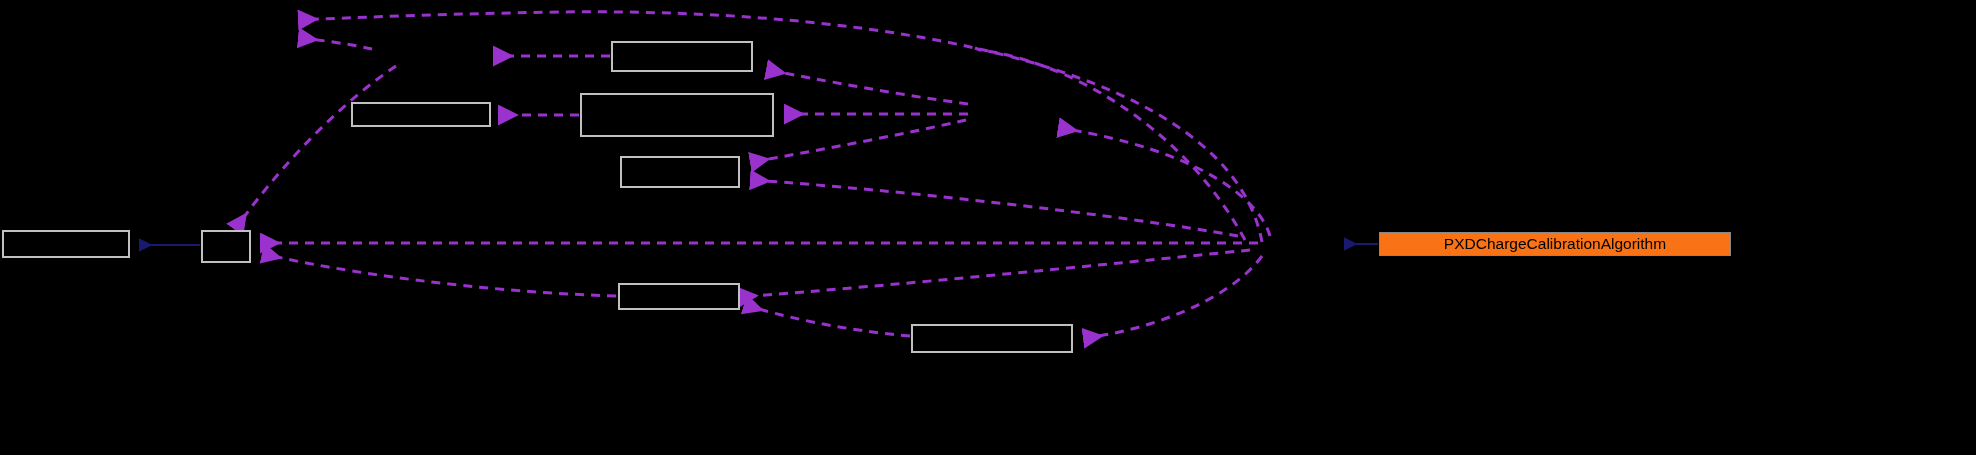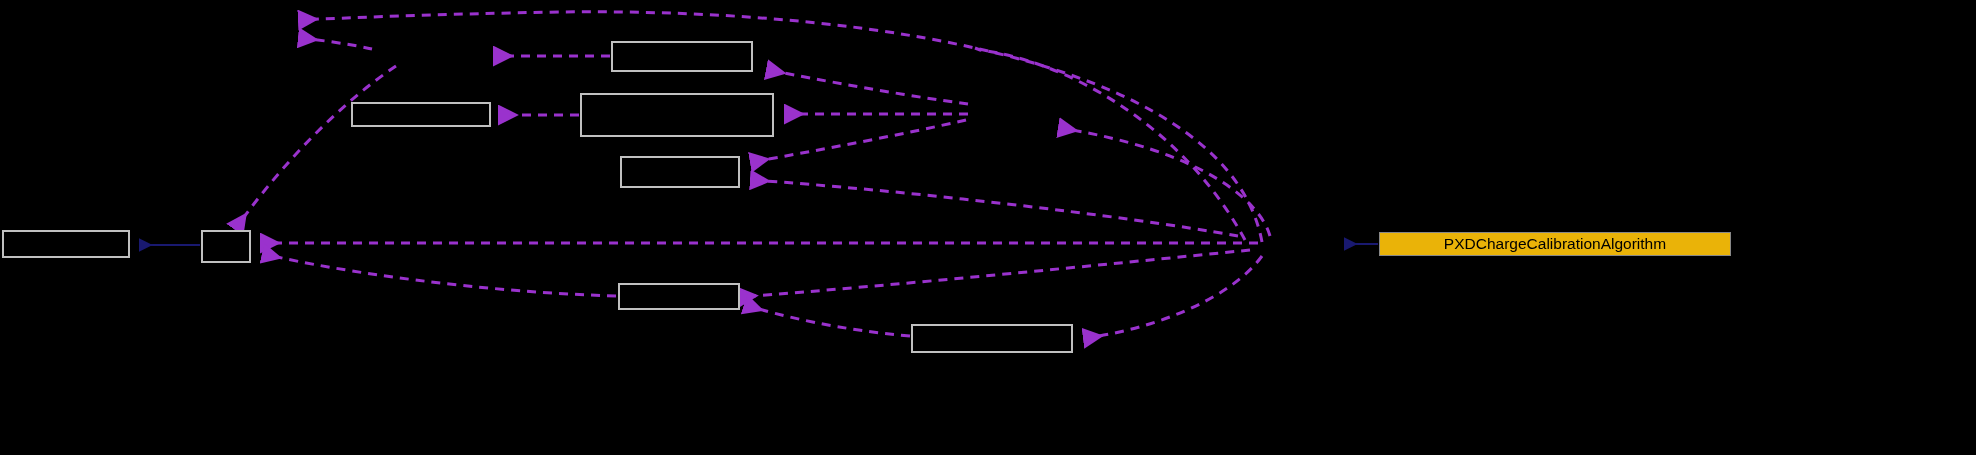--- a/index.html
+++ b/index.html
@@ -34,21 +34,21 @@
     justify-content: center;
     overflow: hidden;
   }
   .node-label {
     font-size: 15px;
     line-height: 1;
     white-space: nowrap;
     color: #ffffff;
   }
   .node.filled {
-    background: #eab308;
+    background: #f97316;
     border: 1px solid #888888;
   }
   .node.filled .node-label {
     color: #000000;
     font-size: 15.5px;
     padding: 0 7px;
   }
 </style>
 </head>
 <body>

